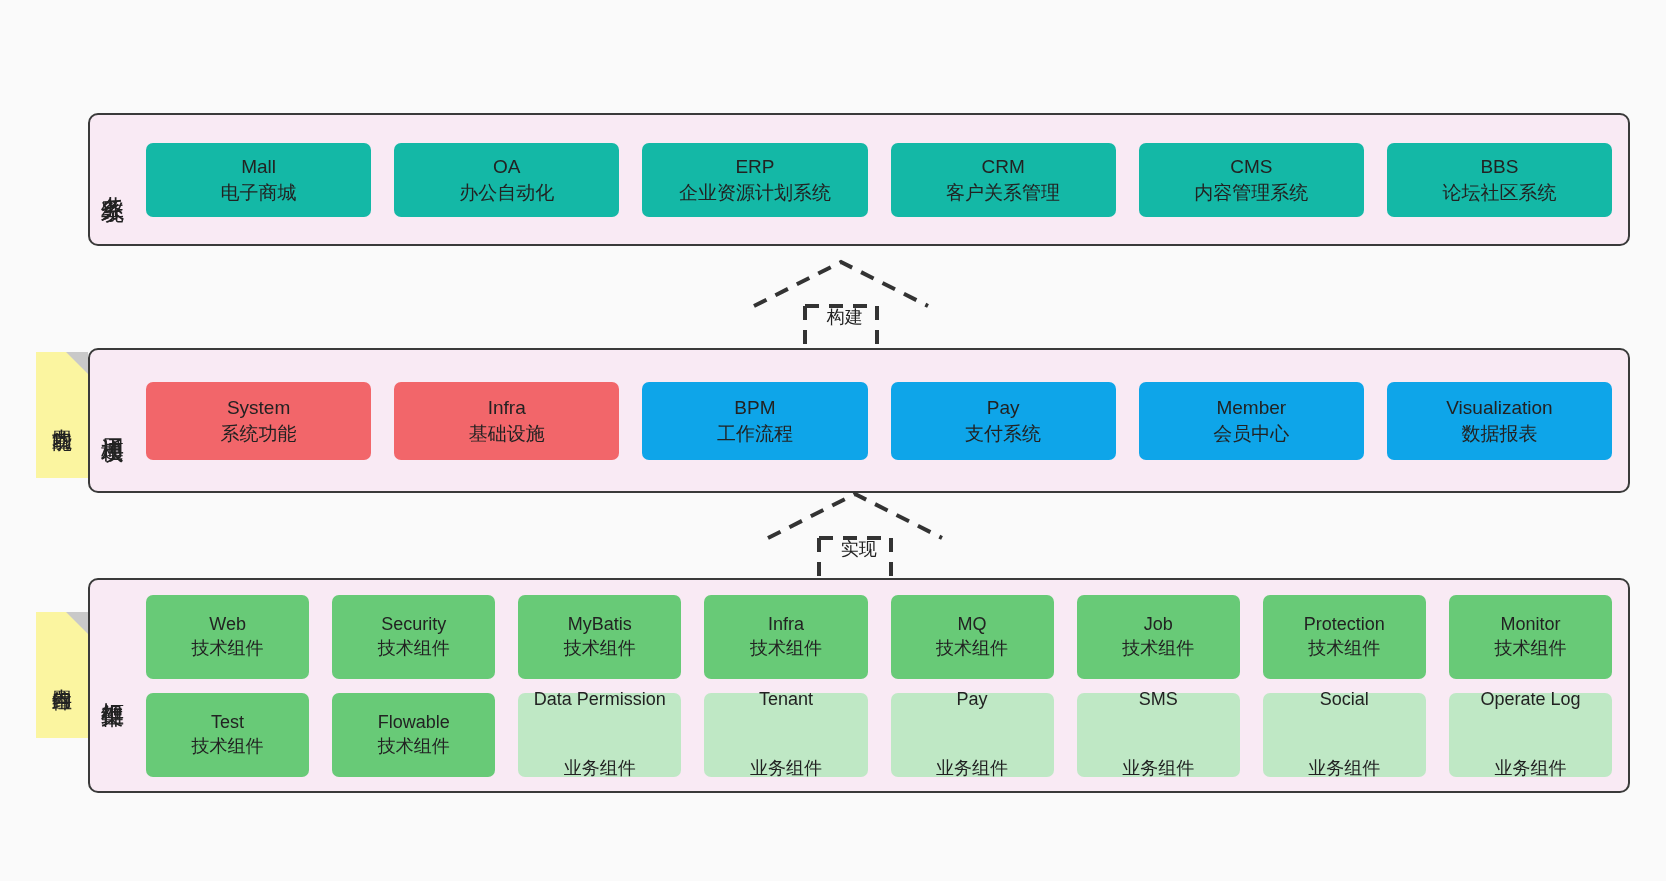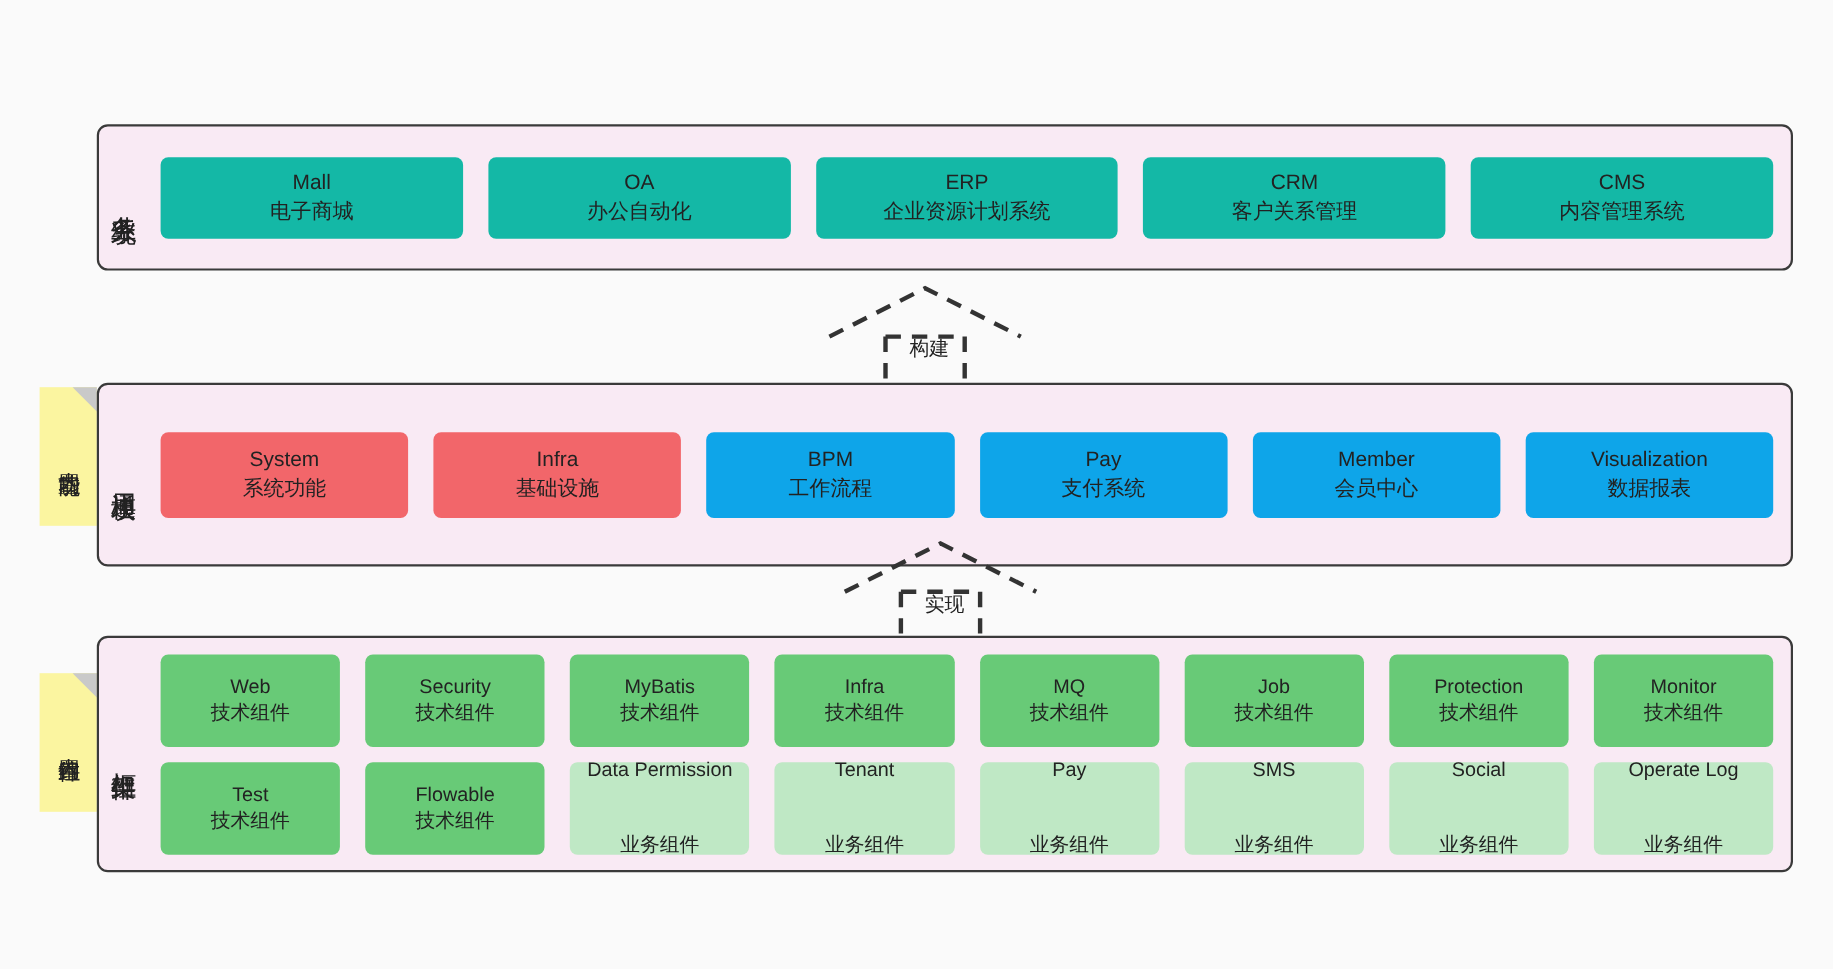--- a/index.html
+++ b/index.html
@@ -84,21 +84,21 @@
   .c-red        { background: #f2666a; }
   .c-pink       { background: #0ea5e9; }
   .c-green      { background: #68ca77; }
   .c-lightgreen { background: #bfe8c5; gap: 45px; }
 
   
   #layer-business { left: 88px;  top: 113px; width: 1542px; height: 133px; }
   #layer-business .layer-body { padding: 0 16px 0 10px; }
   #layer-business .card { height: 74px; }
 
-  #layer-common   { left: 88px;  top: 348px; width: 1542px; height: 167px; }
+  #layer-common   { left: 88px;  top: 348px; width: 1542px; height: 145px; }
   #layer-common .layer-body { padding: 0 16px 0 10px; }
   #layer-common .card { height: 78px; }
 
   #layer-framework{ left: 88px;  top: 578px; width: 1542px; height: 215px; }
   #layer-framework .layer-body { padding: 0 16px 0 10px; gap: 14px; }
   #layer-framework .card { height: 84px; font-size: 18px; }
 
   
   .note {
     position: absolute;
@@ -168,20 +168,24 @@
           <span class="t-cn">企业资源计划系统</span>
         </div>
         <div class="card c-blue">
           <span class="t-en">CRM</span>
           <span class="t-cn">客户关系管理</span>
         </div>
         <div class="card c-blue">
           <span class="t-en">CMS</span>
           <span class="t-cn">内容管理系统</span>
         </div>
+        <div class="card c-blue">
+          <span class="t-en">BBS</span>
+          <span class="t-cn">论坛社区系统</span>
+        </div>
       </div>
     </div>
   </div>
 
   <div class="connector" id="conn-build">
     <svg width="186" height="86" viewBox="0 0 186 86" fill="none">
       <path d="M6 48 L93 4 L180 48" stroke="#333" stroke-width="4" stroke-dasharray="14 10" fill="none"></path>
       <path d="M57 48 L57 86 M129 48 L129 86 M57 48 L129 48" stroke="#333" stroke-width="4" stroke-dasharray="14 10" fill="none"></path>
     </svg>
     <span class="conn-label">构建</span>

